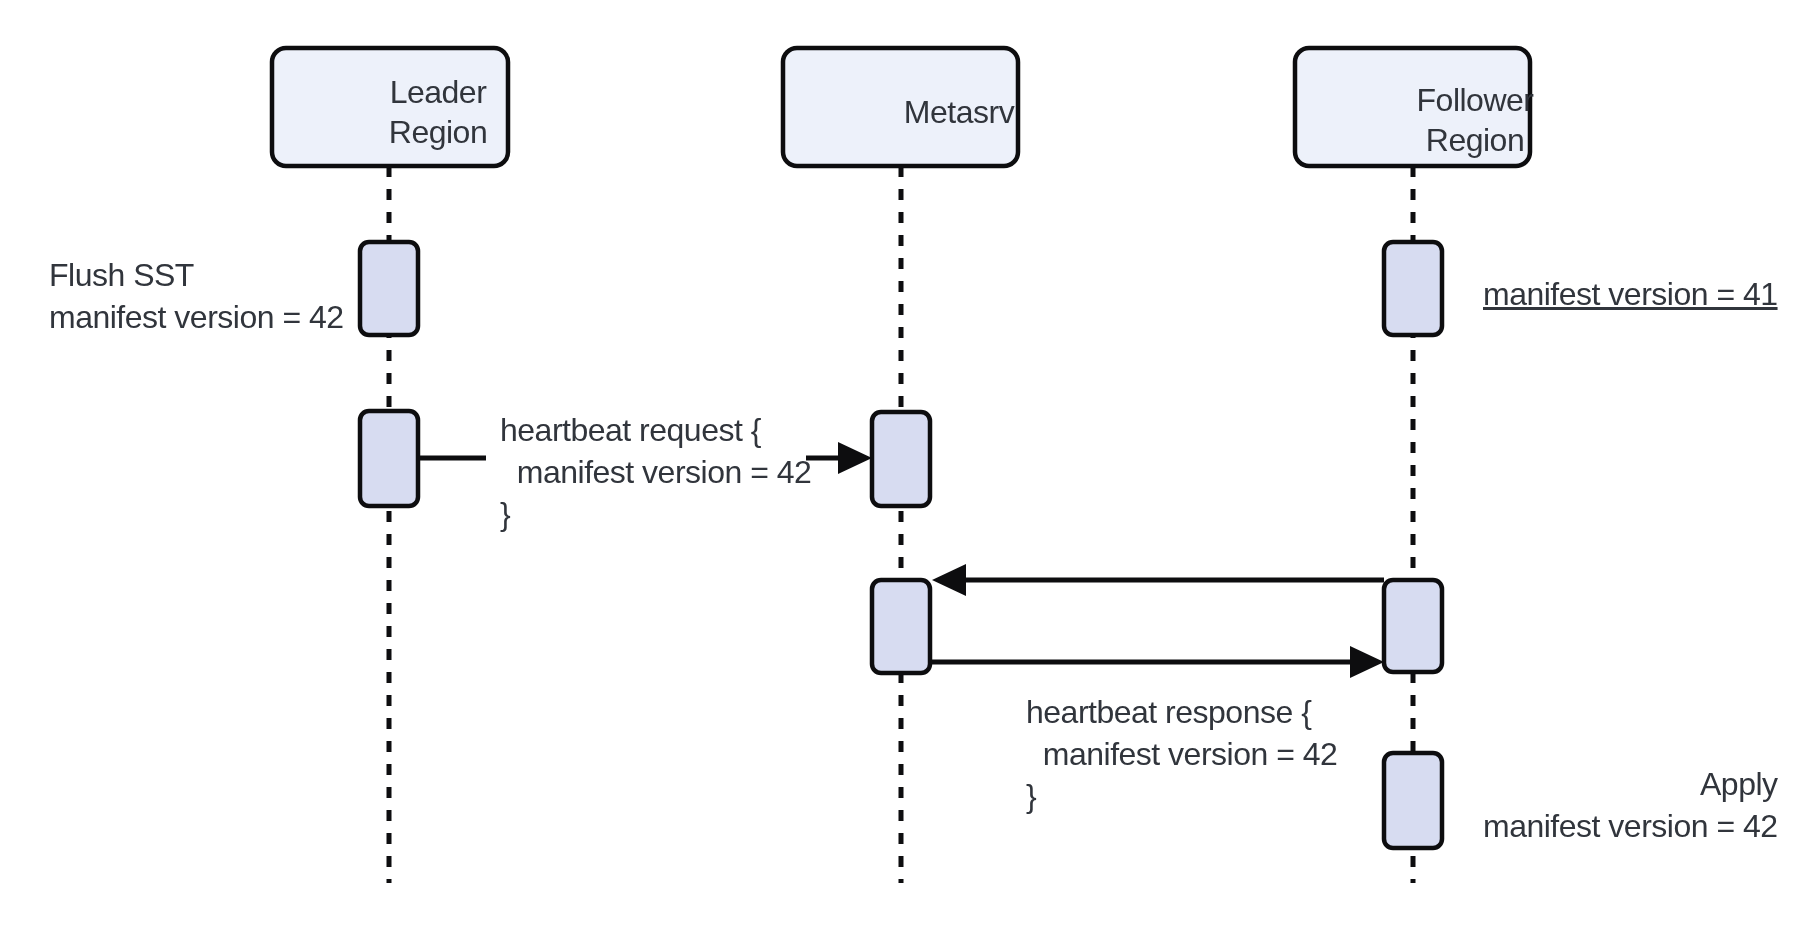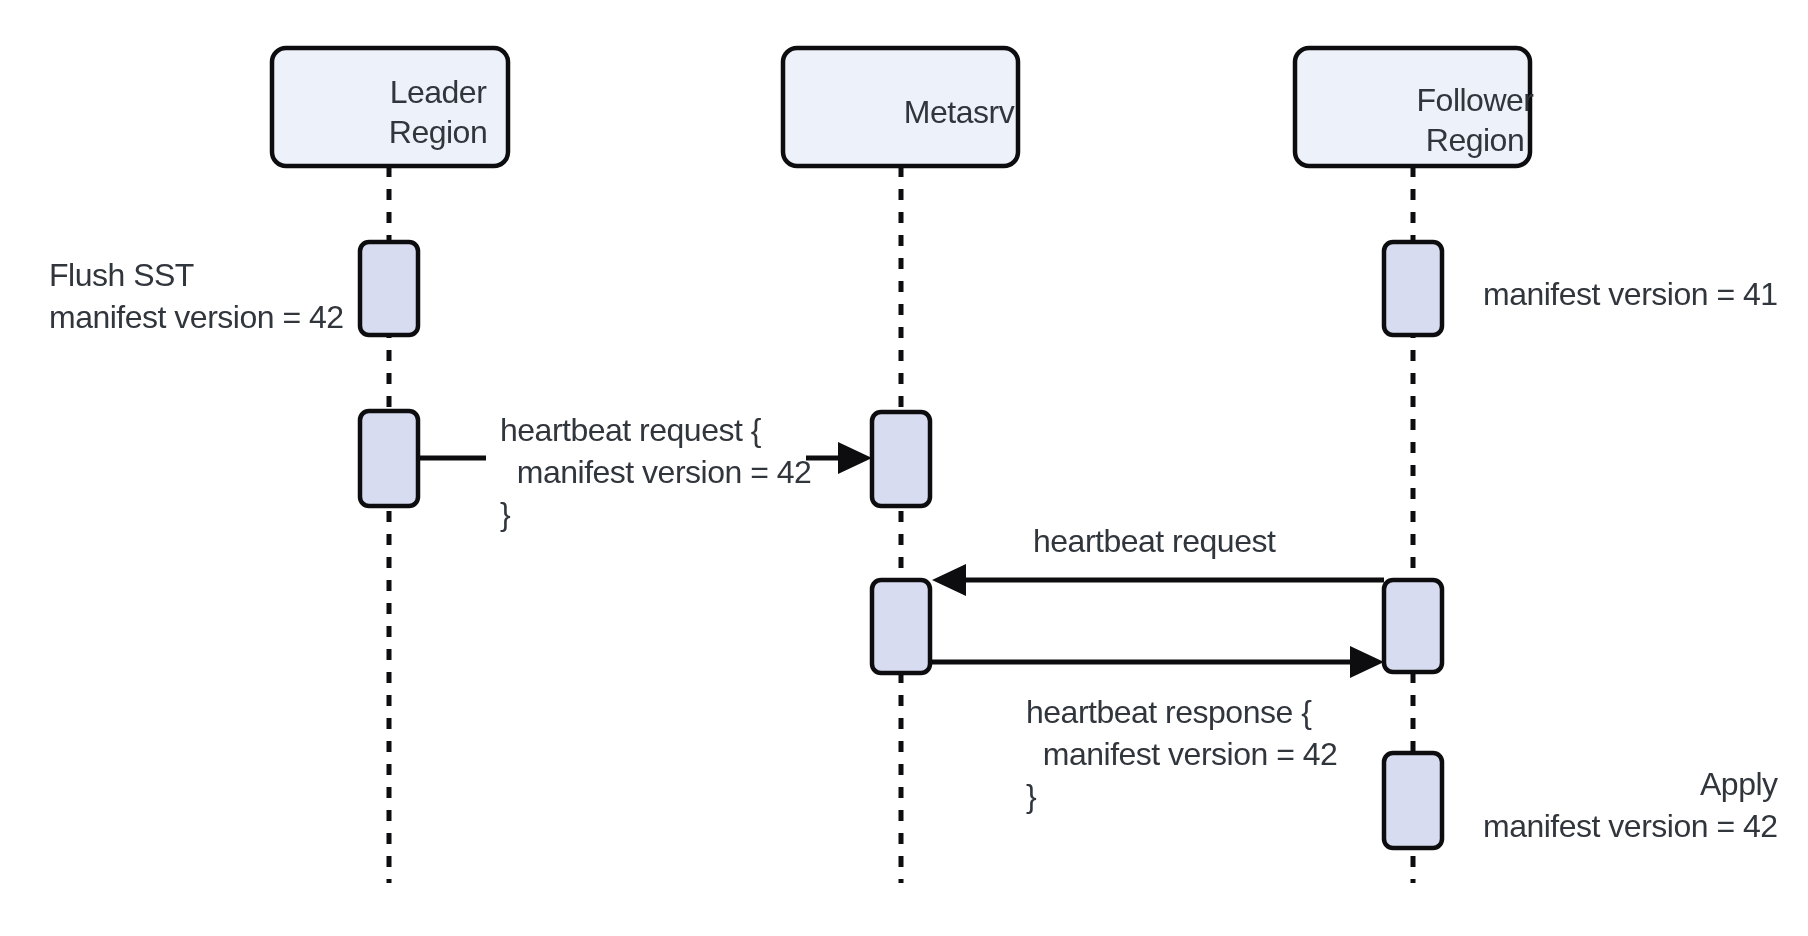--- a/index.html
+++ b/index.html
@@ -73,25 +73,24 @@
   </svg>
 
   <div class="ptext" style="left:390px;margin-left:48px;">Leader
 Region</div>
   <div class="ptext" style="left:938px;margin-left:21px;">Metasrv</div>
   <div class="ptext" style="left:1475px;margin-top:8px;">Follower
 Region</div>
 
   <div class="lbl" style="left:49px;   top:254px;">Flush SST
 manifest version = 42</div>
-  <div class="lbl" style="left:1483px; top:273px;">manifest version = 41</div>
+  <div class="lbl" style="left:1483px; top:273px;text-decoration:underline;">manifest version = 41</div>
   <div class="lbl" style="left:1483px; top:763px;text-align:right;">Apply
 manifest version = 42</div>
 
   <div class="lbl" style="left:500px;  top:409px;">heartbeat request {
   manifest version = 42
 }</div>
-  <div class="lbl" style="left:1033px; top:520px;">heartbeat request</div>
   <div class="lbl" style="left:1026px; top:691px;">heartbeat response {
   manifest version = 42
 }</div>
 
 </div>
 
 </body></html>

